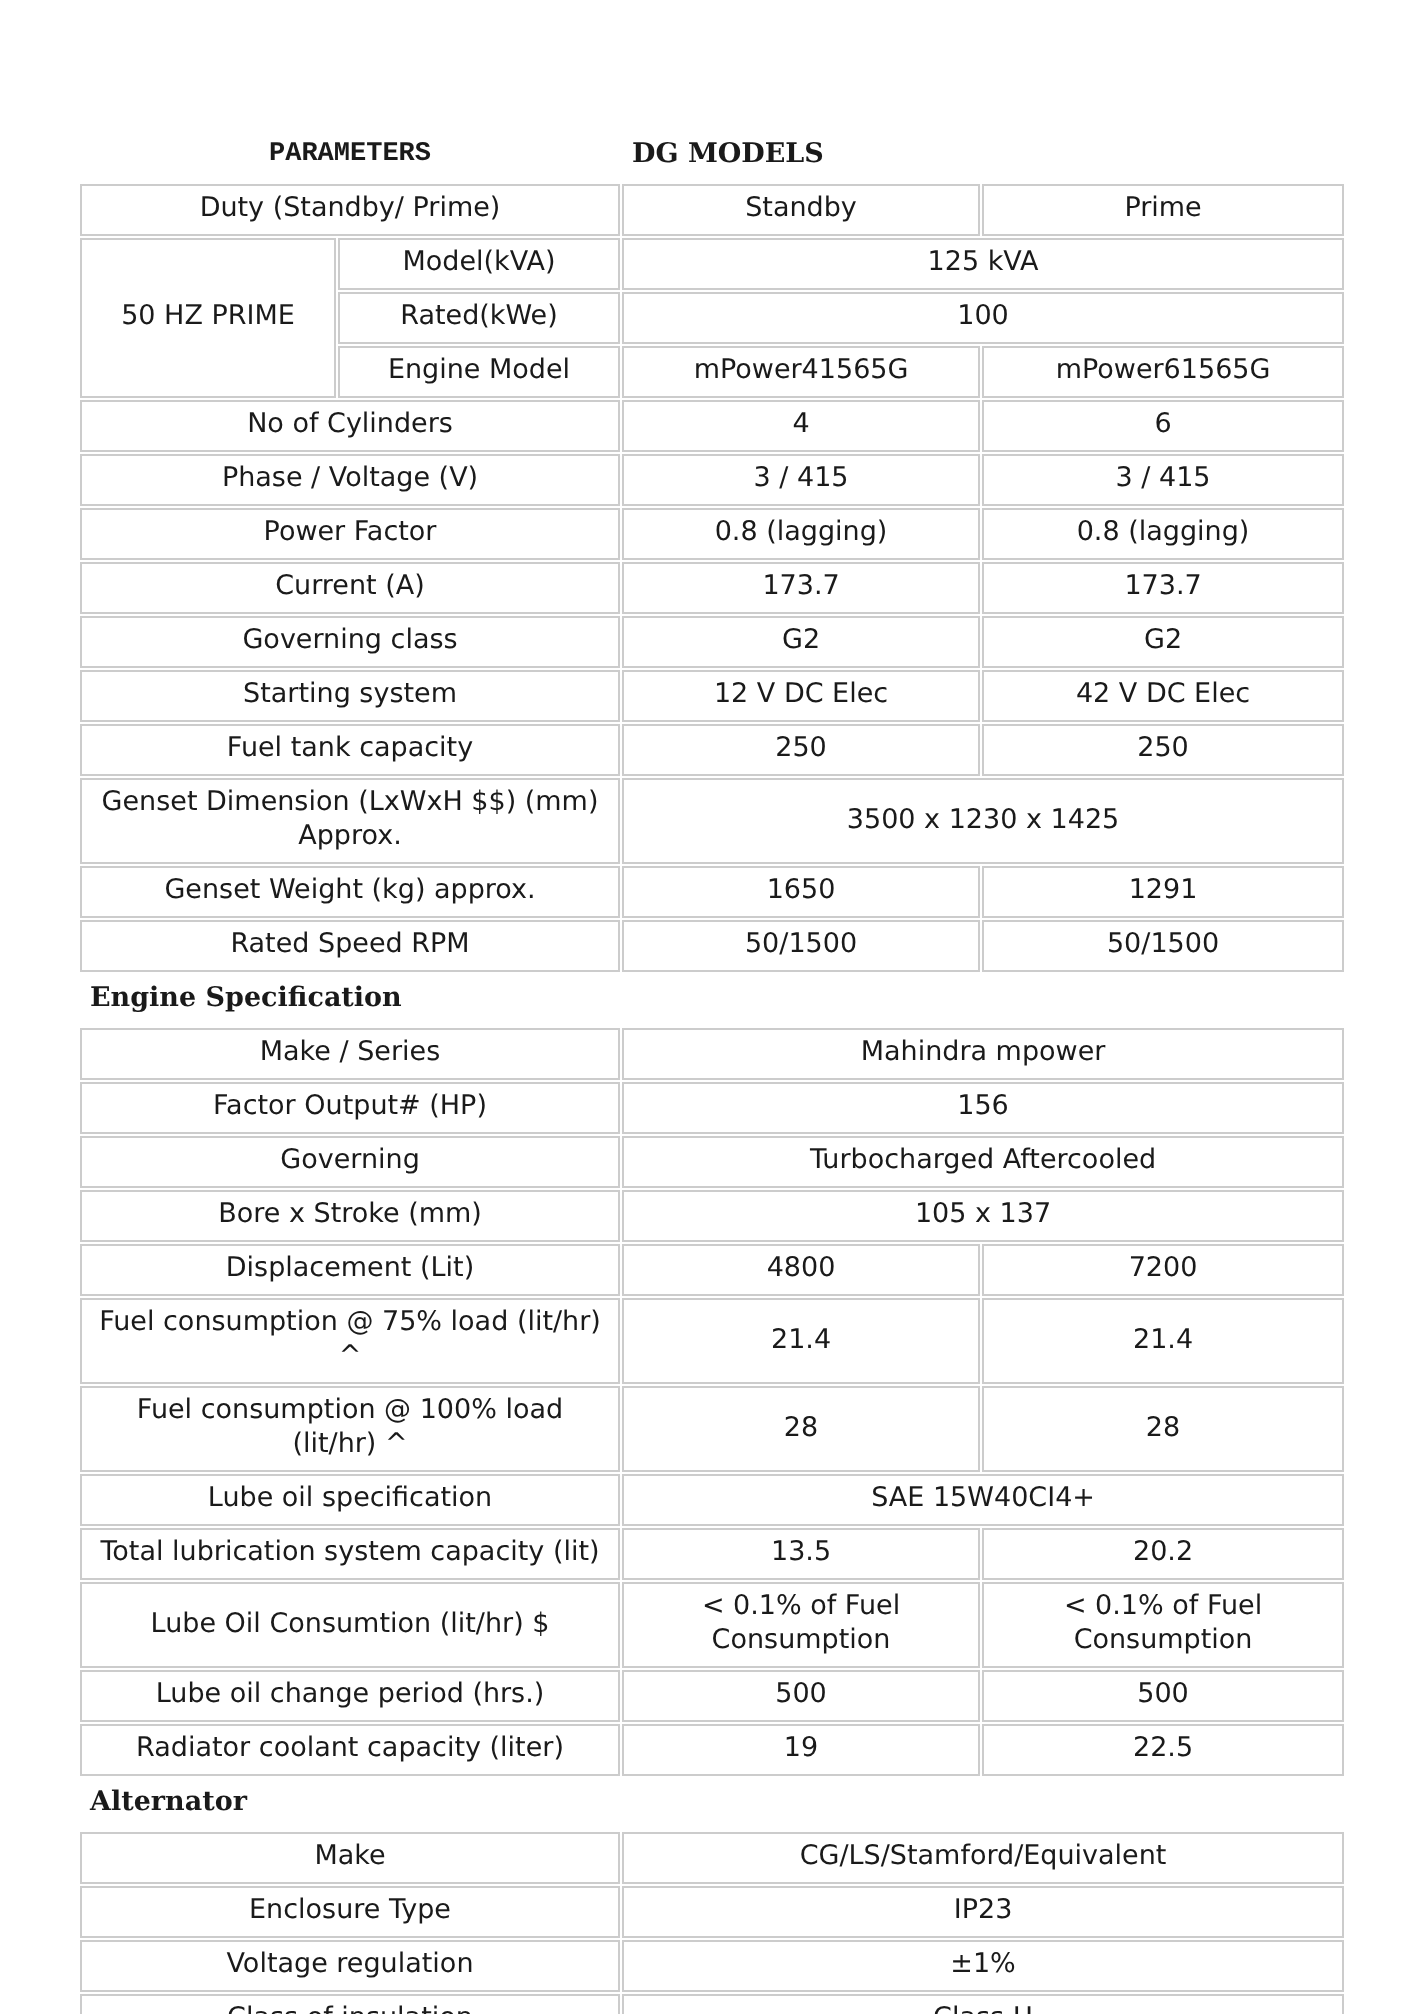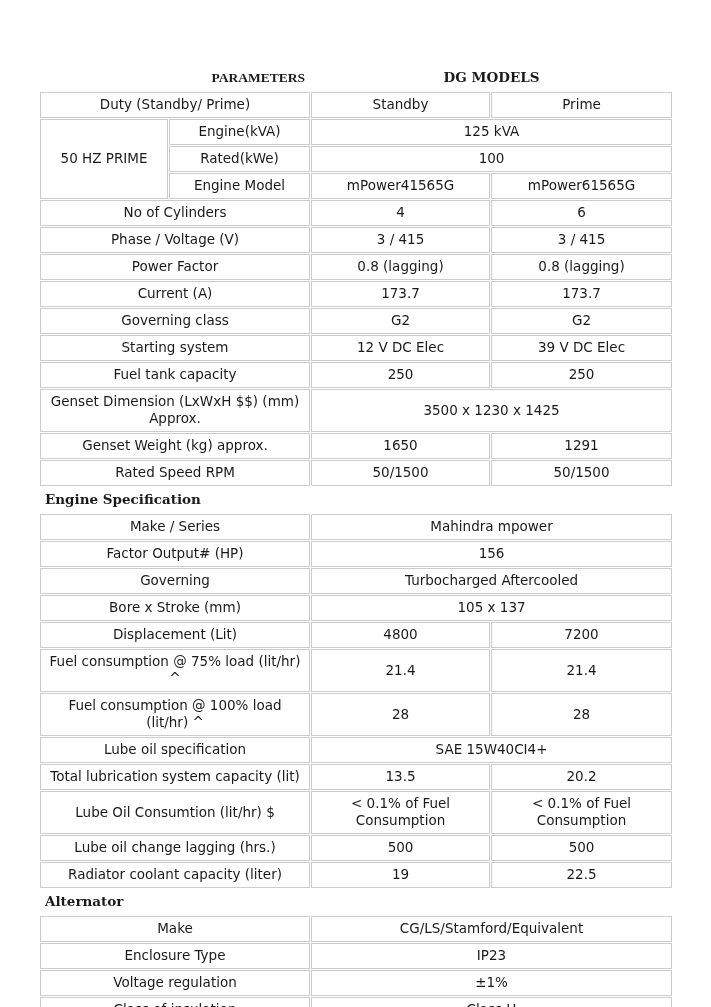--- a/index.html
+++ b/index.html
@@ -40,30 +40,30 @@
     color: #1a1a1a;
   }
 
   
   table.spec td.bare {
     border: none;
     padding: 4px 5px 5px 5px;
   }
 
   td.doc-title {
-    font-family: Liberation Serif, serif;
+    font-family: Liberation Mono, monospace;
     font-weight: bold;
     font-size: 13.5px;
-    text-align: right;
+    text-align: center;
   }
   td.doc-title-right {
     font-family: "DejaVu Serif", serif;
     font-weight: bold;
     font-size: 13.5px;
-    text-align: center;
+    text-align: left;
   }
   td.section {
     font-family: "DejaVu Serif", serif;
     font-weight: bold;
     font-size: 12.5px;
     text-align: left;
   }
 
   td.label { text-align: center; }
   td.val   { text-align: center; }
@@ -93,21 +93,21 @@
       </tr>
 
       <tr>
         <td class="label" colspan="2">Duty (Standby/ Prime)</td>
         <td class="val">Standby</td>
         <td class="val">Prime</td>
       </tr>
 
       <tr>
         <td class="label" rowspan="3">50 HZ PRIME</td>
-        <td class="label">Engine(kVA)</td>
+        <td class="label">Model(kVA)</td>
         <td class="val" colspan="2">125 kVA</td>
       </tr>
       <tr>
         <td class="label">Rated(kWe)</td>
         <td class="val" colspan="2">100</td>
       </tr>
       <tr>
         <td class="label">Engine Model</td>
         <td class="val">mPower41565G</td>
         <td class="val">mPower61565G</td>
@@ -134,21 +134,21 @@
         <td class="val">173.7</td>
       </tr>
       <tr>
         <td class="label" colspan="2">Governing class</td>
         <td class="val">G2</td>
         <td class="val">G2</td>
       </tr>
       <tr>
         <td class="label" colspan="2">Starting system</td>
         <td class="val">12 V DC Elec</td>
-        <td class="val">39 V DC Elec</td>
+        <td class="val">42 V DC Elec</td>
       </tr>
       <tr>
         <td class="label" colspan="2">Fuel tank capacity</td>
         <td class="val">250</td>
         <td class="val">250</td>
       </tr>
       <tr>
         <td class="label" colspan="2">Genset Dimension (LxWxH $$) (mm) Approx.</td>
         <td class="val" colspan="2">3500 x 1230 x 1425</td>
       </tr>
@@ -206,21 +206,21 @@
         <td class="label" colspan="2">Total lubrication system capacity (lit)</td>
         <td class="val">13.5</td>
         <td class="val">20.2</td>
       </tr>
       <tr>
         <td class="label" colspan="2">Lube Oil Consumtion (lit/hr) $</td>
         <td class="val">&lt; 0.1% of Fuel Consumption</td>
         <td class="val">&lt; 0.1% of Fuel Consumption</td>
       </tr>
       <tr>
-        <td class="label" colspan="2">Lube oil change lagging (hrs.)</td>
+        <td class="label" colspan="2">Lube oil change period (hrs.)</td>
         <td class="val">500</td>
         <td class="val">500</td>
       </tr>
       <tr>
         <td class="label" colspan="2">Radiator coolant capacity (liter)</td>
         <td class="val">19</td>
         <td class="val">22.5</td>
       </tr>
 
       <tr>

